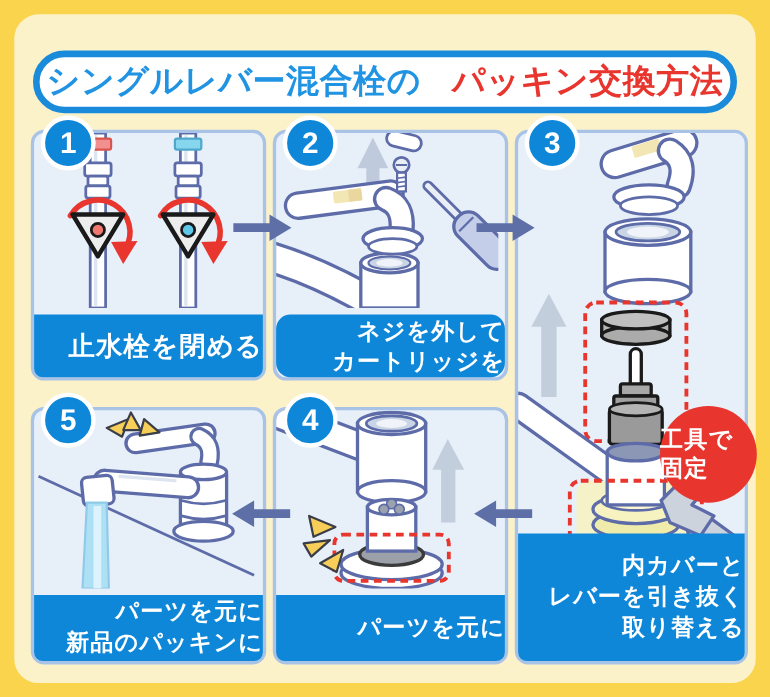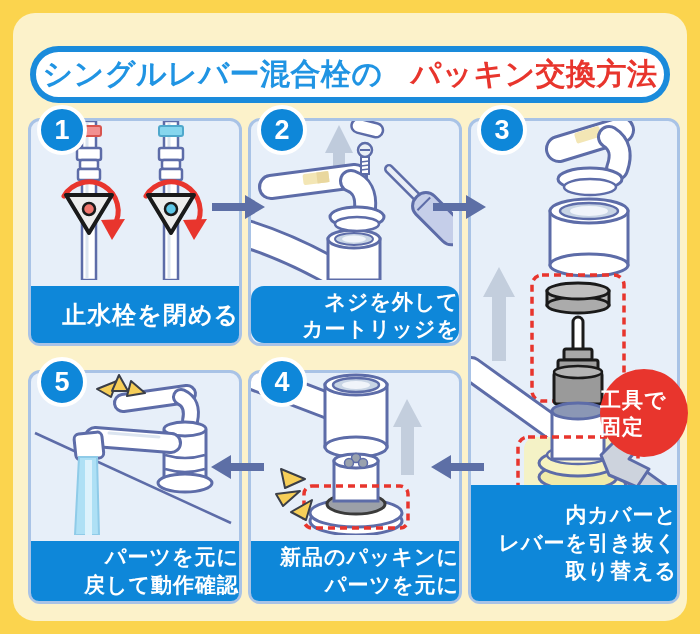--- a/index.html
+++ b/index.html
@@ -189,21 +189,20 @@
         <circle cx="98" cy="90" r="4.5" fill="#9AA2AE" stroke="#5D6CA8" stroke-width="1.5"></circle>
         <circle cx="112" cy="90" r="4.5" fill="#9AA2AE" stroke="#5D6CA8" stroke-width="1.5"></circle>
         <rect x="53" y="113" width="104" height="42" rx="8" fill="none" stroke="#E8352D" stroke-width="3.5" stroke-dasharray="7,5"></rect>
         <polygon points="30,96 54,106 34,115" fill="#F6CE58" stroke="#3A3E48" stroke-width="2" stroke-linejoin="round"></polygon>
         <polygon points="25,121 49,118 32,133" fill="#F6CE58" stroke="#3A3E48" stroke-width="2" stroke-linejoin="round"></polygon>
         <polygon points="40,139 61,127 55,147" fill="#F6CE58" stroke="#3A3E48" stroke-width="2" stroke-linejoin="round"></polygon>
         <polygon points="156,26 142,54 150,54 150,102 163,102 163,54 171,54" fill="#C3CEDD"></polygon>
       </svg>
     </div>
     <div class="caption cap-sm" style="height:60px;">
-      <div>新品のパッキンに</div>
       <div>パーツを元に</div>
     </div>
     <div class="badge">
         <span>4</span>
       </div>
   </div>
 
   <div class="panel" style="left:28px;top:370px;width:208px;height:228px;">
     <div class="illus">
       <svg width="202" height="162" viewBox="0 0 202 162">
@@ -225,21 +224,21 @@
         </g>
         <polygon points="48,84 66,84 68,162 44,162" fill="#AEE0F5" stroke="#8FCBE8" stroke-width="2"></polygon>
         <rect x="54" y="87" width="7" height="75" fill="#DCF2FC"></rect>
         <polygon points="66,16 86,8 80,24" fill="#F6CE58" stroke="#3A3E48" stroke-width="2" stroke-linejoin="round"></polygon>
         <polygon points="88,2 97,18 81,18" fill="#F6CE58" stroke="#3A3E48" stroke-width="2" stroke-linejoin="round"></polygon>
         <polygon points="100,8 114,20 96,23" fill="#F6CE58" stroke="#3A3E48" stroke-width="2" stroke-linejoin="round"></polygon>
       </svg>
     </div>
     <div class="caption cap-sm" style="height:60px;">
       <div>パーツを元に</div>
-      <div>戻して動作確認</div>
+      <div>新品のパッキンに</div>
     </div>
     <div class="badge">
         <span>5</span>
       </div>
   </div>
 
   <svg class="arrow" style="left:212px;top:194px;" width="54" height="26" viewBox="0 0 54 26">
     <path d="M0 9 H33 V1 L53 13 L33 25 V17 H0 Z" fill="#5D6FA6"></path>
   </svg>
   <svg class="arrow" style="left:433px;top:194px;" width="54" height="26" viewBox="0 0 54 26">

